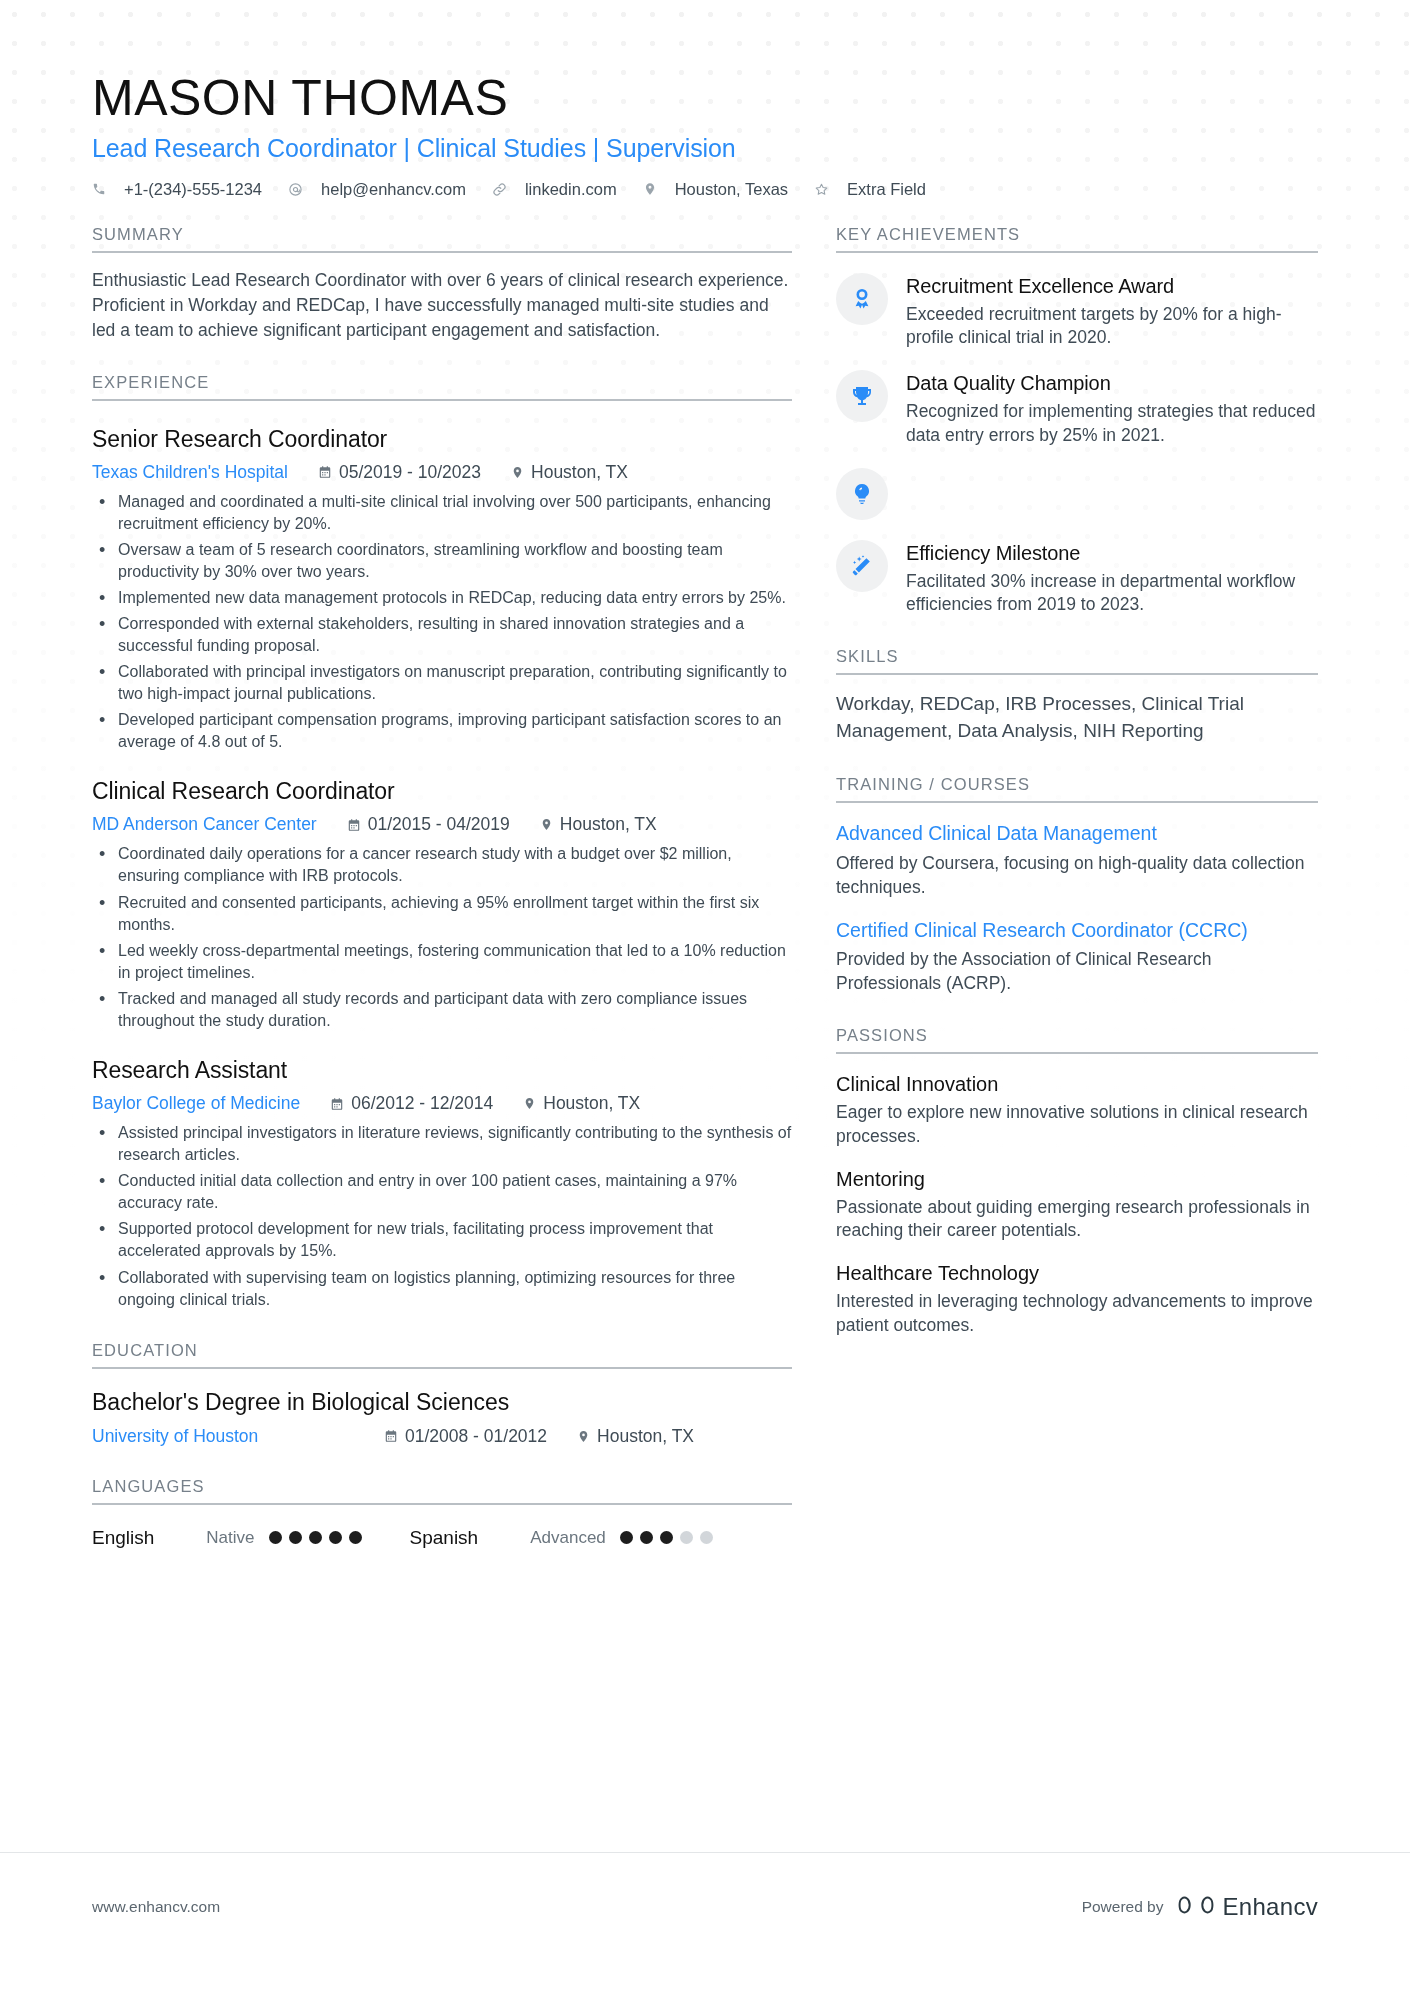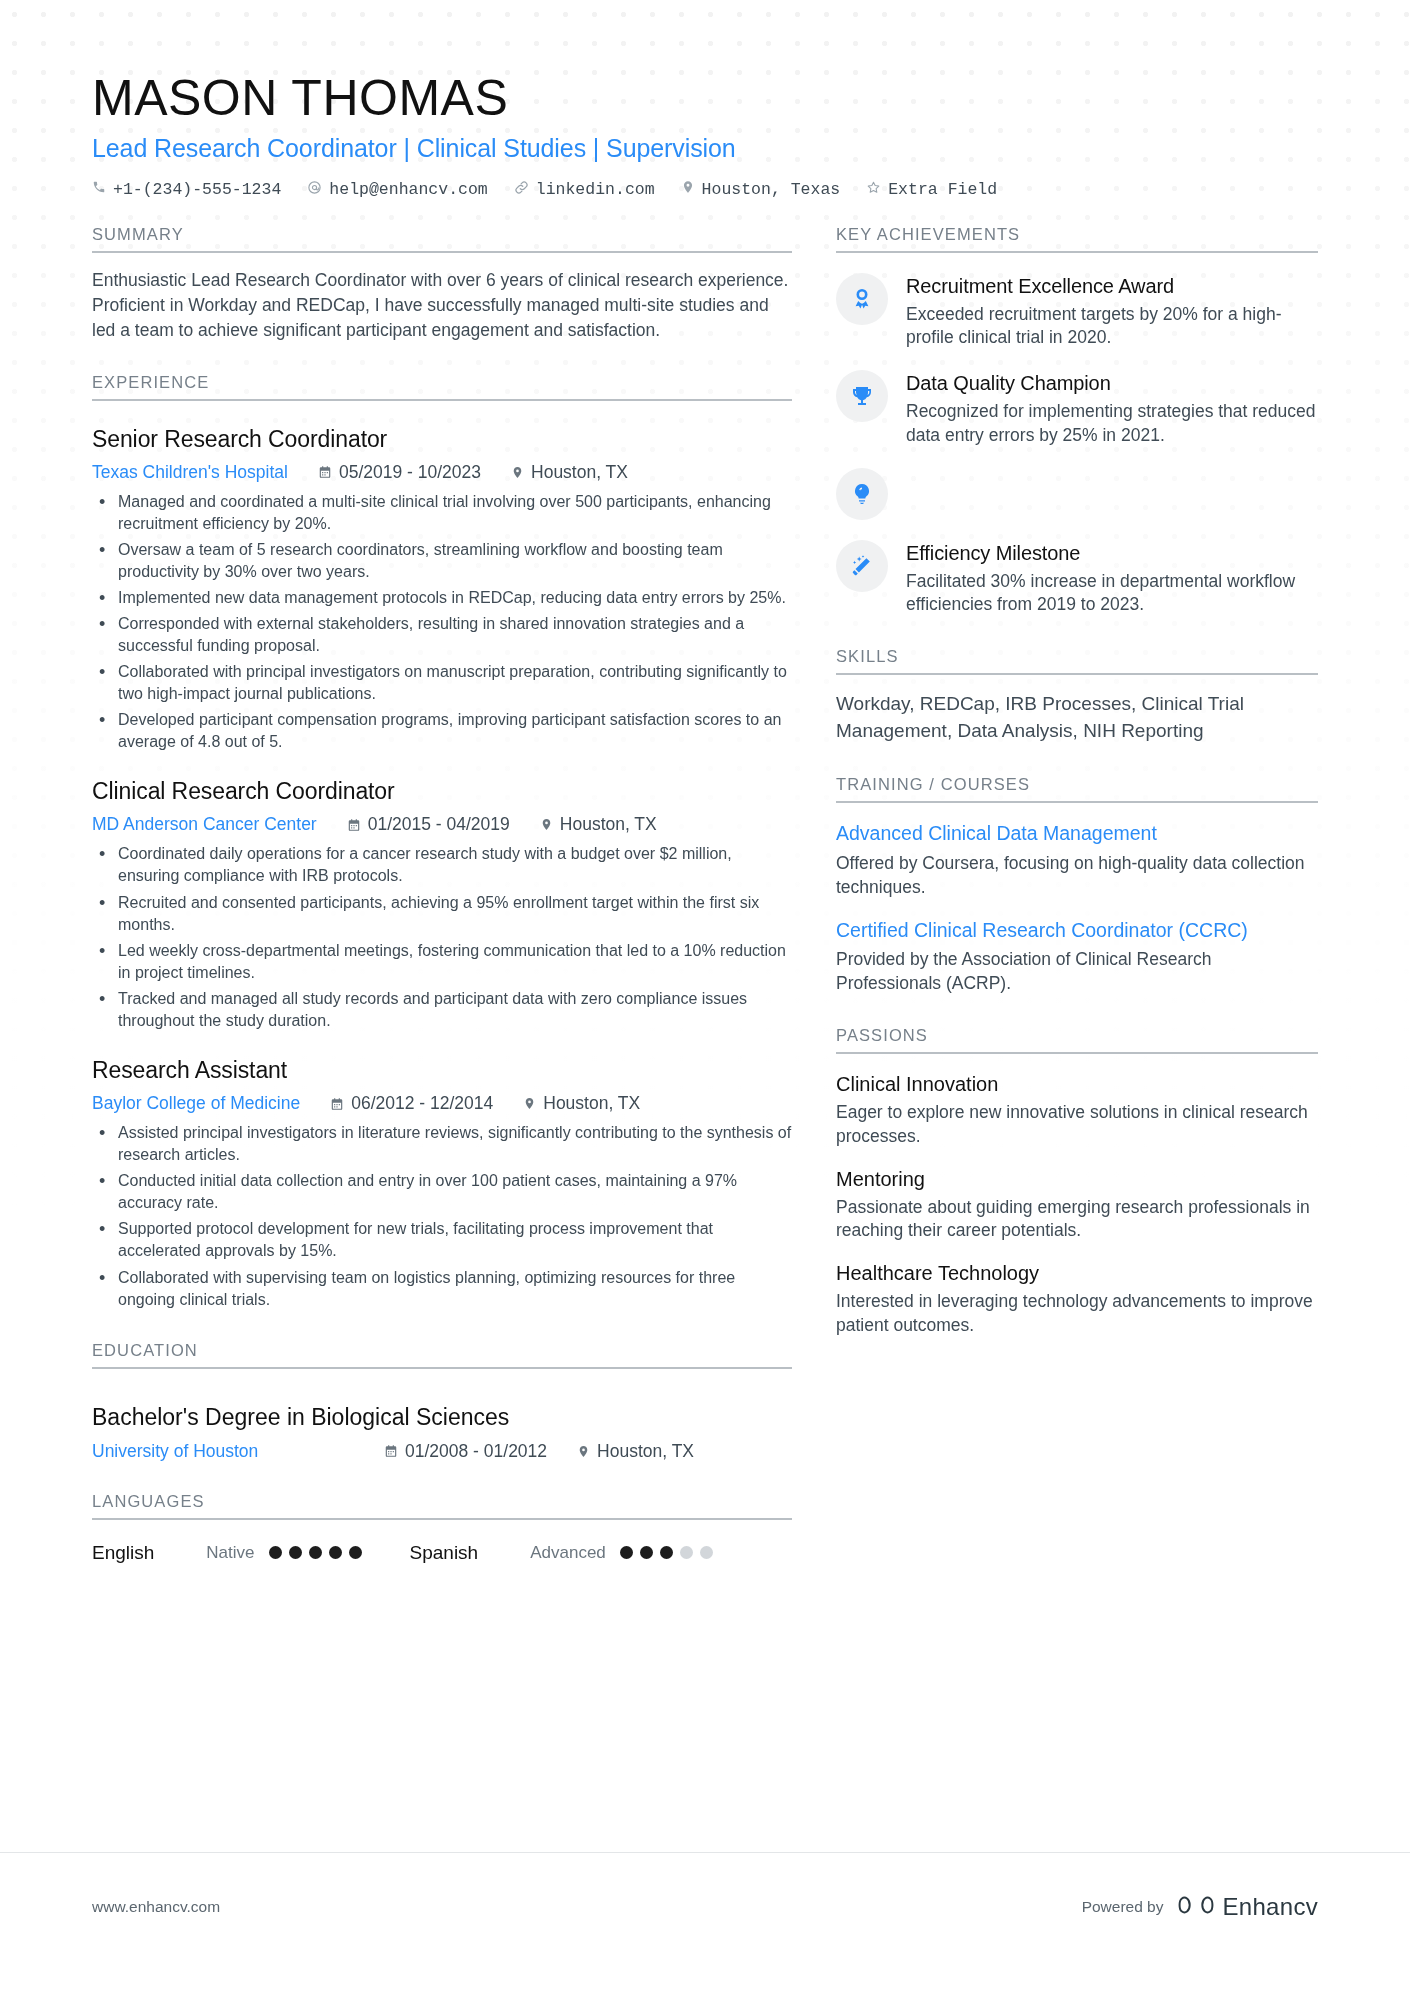--- a/index.html
+++ b/index.html
@@ -34,21 +34,21 @@
   }
   .headline {
     font-size: 25px; color: #2a8cf7; margin-top: 9px; font-weight: 400;
     letter-spacing: -0.1px;
   }
   .contact {
     display: flex; align-items: center; gap: 26px;
     margin-top: 17px; font-size: 16.5px; color: #3f4b55;
     flex-wrap: wrap;
   }
-  .contact .ci { display: inline-flex; gap: 7px; font-family: Liberation Mono, monospace; }
+  .contact .ci { display: inline-flex; align-items: center; gap: 18px; }
   .contact .gly { color: #9aa4ac; font-size: 15px; line-height: 1; display:inline-flex; }
   .contact svg { display:block; }
 
   
   .cols { display: flex; gap: 44px; margin-top: 26px; align-items: flex-start; }
   .left { width: 700px; }
   .right { width: 482px; }
 
   .sec-title {
     font-size: 16.5px; letter-spacing: 1.1px; color: #76808a;
@@ -75,21 +75,21 @@
   ul.bul { margin-top: 8px; list-style: none; }
   ul.bul li {
     position: relative; padding-left: 26px; font-size: 16px;
     line-height: 1.38; color: #3f4b55; margin-top: 4px;
   }
   ul.bul li:before {
     content: "•"; position: absolute; left: 7px; top: -1px; color: #3f4b55; font-size: 18px;
   }
 
   
-  .edu-title { font-size: 23px; color: #111; margin-top: 35px; }
+  .edu-title { font-size: 23px; color: #111; margin-top: 20px; }
   .edu-meta { display:flex; align-items:center; margin-top: 10px; font-size: 17.5px; }
   .edu-school { color: #2a8cf7; width: 262px; }
 
   
   .langs { display: flex; align-items: center; margin-top: 22px; font-size: 18px; }
   .lang-block { display: flex; align-items: center; }
   .lang-name { color: #111; font-size: 19px; }
   .lang-level { color: #6b767f; font-size: 17px; margin-left: 52px; }
   .dots { display: inline-flex; gap: 7px; margin-left: 14px; }
   .dot { width: 13px; height: 13px; border-radius: 50%; background: #1d1d1d; }

